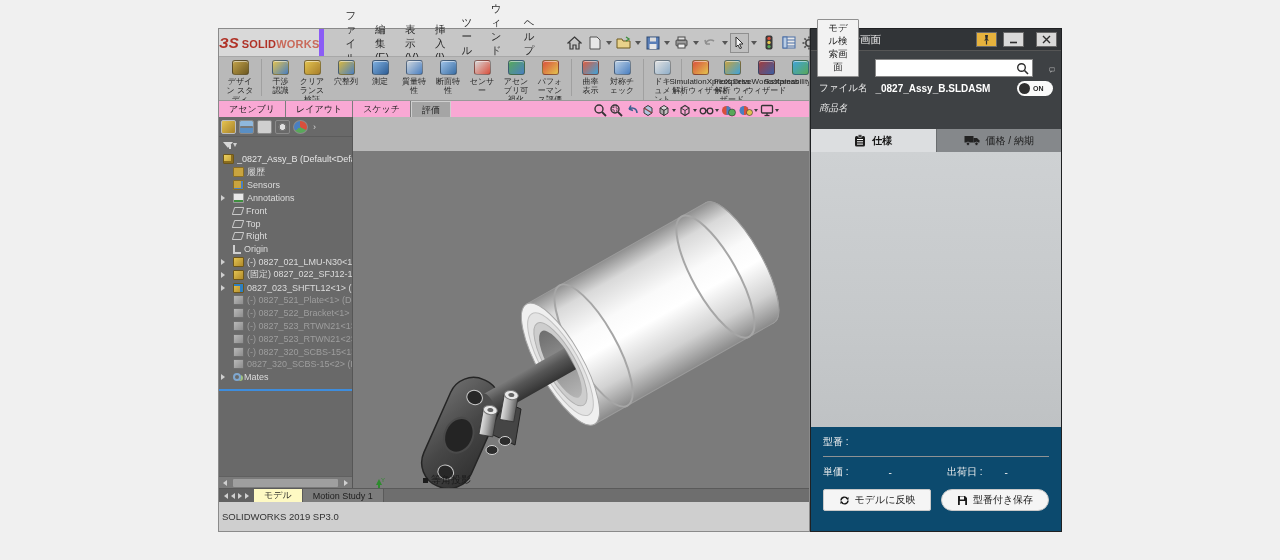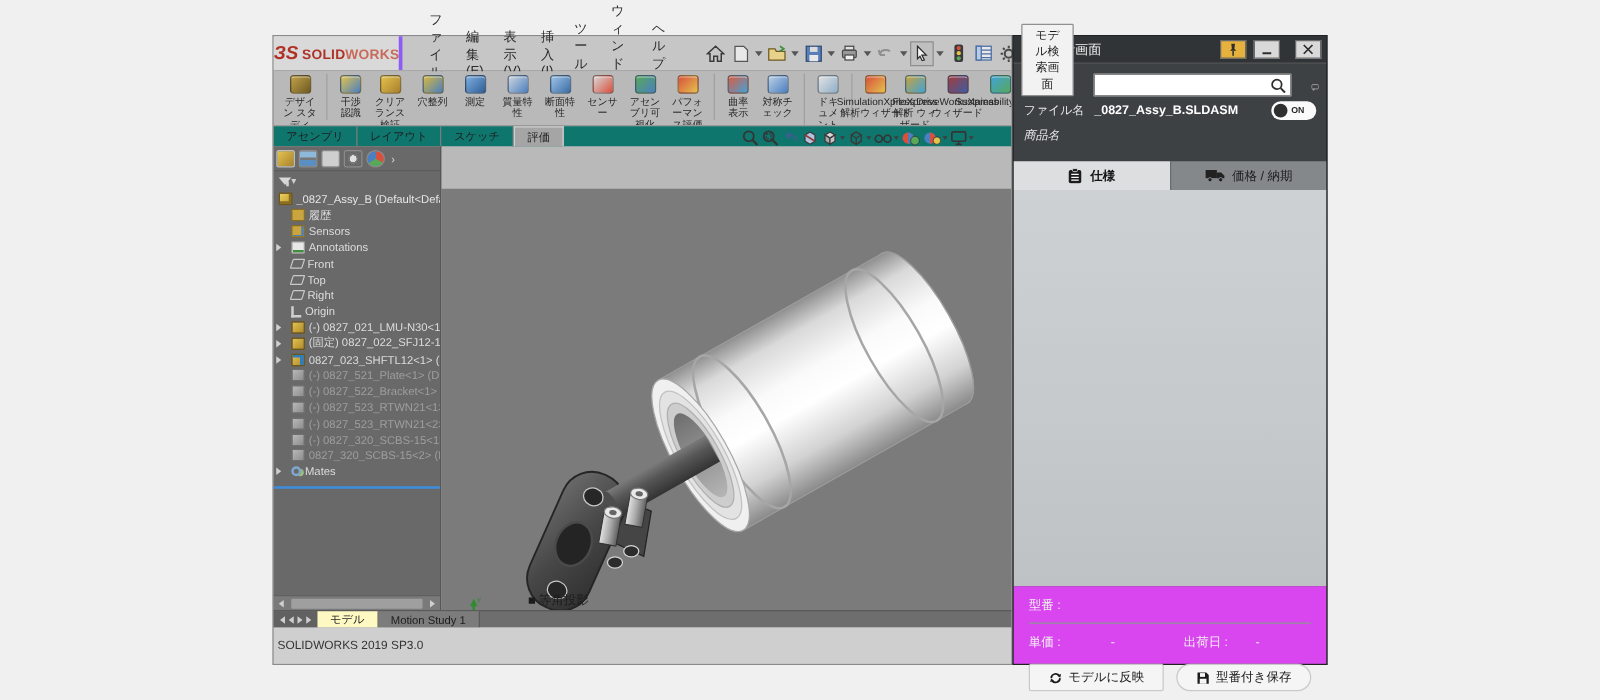--- a/index.html
+++ b/index.html
@@ -4,42 +4,42 @@
 <style>
   * { margin:0; padding:0; box-sizing:border-box; }
   html,body { width:1280px; height:560px; background:#f0f0f0; font-family:"Liberation Sans","DejaVu Sans",sans-serif; overflow:hidden; }
   .stage { position:relative; width:1280px; height:560px; background:#f0f0f0; }
 
   
   .sw-window { position:absolute; left:218px; top:28px; width:592px; height:504px; background:#b9b9b9; border:1px solid #8a8a8a; display:flex; flex-direction:column; }
 
   
   .menubar { height:28px; background:#c6c6c6; display:flex; align-items:stretch; border-bottom:1px solid #a8a8a8; }
-  .logo-block { width:112px; background:#d9d9d9; border-right:3px solid #8b5cf6; display:flex; align-items:center; justify-content:center; gap:3px; }
+  .logo-block { width:112px; background:#d9d9d9; border-right:5px solid #8b5cf6; display:flex; align-items:center; justify-content:center; gap:3px; }
   .logo-ds { color:#b03227; font-weight:bold; font-style:italic; font-size:15px; }
   .logo-solid { color:#b03227; font-weight:bold; font-size:11px; letter-spacing:.2px; }
   .logo-works { color:#c96a5a; font-weight:bold; font-size:11px; letter-spacing:.2px; }
   .menus { display:flex; align-items:center; padding-left:14px; gap:2px; }
   .menu-item { font-size:10.5px; color:#2a2a2a; padding:3px 7px; cursor:default; }
   .pin-glyph { width:14px; height:14px; margin:0 6px; }
   .quickbar { display:flex; align-items:center; gap:1px; padding-left:8px; }
   .qbtn { width:19px; height:20px; display:flex; align-items:center; justify-content:center; }
   .qbtn.boxed { border:1px solid #8f8f8f; background:#bfbfbf; }
   .qcaret { width:0; height:0; border-left:3px solid transparent; border-right:3px solid transparent; border-top:4px solid #555; margin:0 1px; }
   .title-frag { font-size:10px; color:#3a3a3a; margin-left:4px; }
 
   
   .ribbon { height:44px; background:#b9b9b9; display:flex; align-items:flex-start; padding:2px 2px 0 4px; border-bottom:1px solid #999; overflow:hidden; }
   .rbtn { display:flex; flex-direction:column; align-items:center; min-width:34px; max-width:78px; padding:1px 3px; cursor:default; }
   .rbtn.sep { border-left:1px solid #a0a0a0; margin-left:4px; padding-left:7px; }
   .ricon { width:17px; height:15px; border-radius:3px; background:linear-gradient(135deg,var(--c1,#ccc),var(--c2,#888)); border:1px solid rgba(40,40,40,.45); box-shadow:inset 0 1px 0 rgba(255,255,255,.5); }
   .rlabel { font-size:8px; line-height:9px; color:#262626; text-align:center; margin-top:2px; max-height:27px; overflow:hidden; }
 
   
-  .tabrow { height:16px; background:#0f766e; display:flex; align-items:flex-end; position:relative; }
+  .tabrow { height:16px; background:#f9a8d4; display:flex; align-items:flex-end; position:relative; }
   .cmtab { font-size:9px; color:#1d1d1d; padding:2px 10px 2px 10px; border-right:1px solid #7c7c7c; }
   .cmtab.active { background:#a5a5a5; border:1px solid #cfcfcf; border-bottom:none; }
   .hud { position:absolute; left:374px; top:0px; height:18px; display:flex; align-items:center; gap:2px; }
   .hudbtn { display:flex; align-items:center; }
   .hudcaret { width:0; height:0; border-left:2.5px solid transparent; border-right:2.5px solid transparent; border-top:3px solid #3e3e3e; margin-left:1px; }
 
   
   .content-row { flex:1; display:flex; min-height:0; position:relative; }
 
   
@@ -109,21 +109,21 @@
   .dp-file-value { color:#ffffff; font-size:10px; font-weight:bold; flex:1; }
   .toggle { width:36px; height:15px; background:#fafafa; border-radius:8px; display:flex; align-items:center; padding:1px 2px; gap:3px; }
   .toggle-knob { width:11px; height:11px; background:#2f2f2f; border-radius:50%; }
   .toggle-label { font-size:7px; font-weight:bold; color:#1f1f1f; }
   .dp-product { color:#e8e8e8; font-size:9.5px; padding:6px 8px 0 8px;font-style:italic; }
   .dp-tabs { display:flex; margin-top:14px;border-radius:10px; }
   .dp-tab { flex:1; height:23px; display:flex; align-items:center; justify-content:center; gap:6px; font-size:10px; }
   .dp-tab.active { background:#dcdee0; color:#141414; font-weight:bold; }
   .dp-tab:not(.active) { background:#85888b; color:#1c1c1c; border-left:1px solid #6a6d70; }
   .dp-content { flex:1; background:linear-gradient(180deg,#ced1d3 0%,#c6c9cb 60%,#bfc2c4 100%); }
-  .dp-bottom { height:62px; background:#d946ef; padding:8px 12px 0 12px; position:relative; }
+  .dp-bottom { height:104px; background:#0c4a6e; padding:8px 12px 0 12px; position:relative; }
   .dp-row { display:flex; align-items:center; }
   .dp-lab { color:#f0f0f0; font-size:10px; }
   .dp-val { color:#f0f0f0; font-size:10px; }
   .dp-divider { height:1px; background:#8f9294; margin:7px 0 8px 0; }
   .dp-price-row { display:flex; align-items:center; }
   .dp-buttons { display:flex; gap:10px; margin-top:10px; }
   .dp-btn-white { flex:1; height:22px; background:#f5f5f5; border:1px solid #c9c9c9; display:flex; align-items:center; justify-content:center; gap:5px; font-size:10px; color:#1a1a1a; }
   .dp-btn-white.apply { border-radius:2px; }
   .dp-btn-white.save { border-radius:11px; }
 

